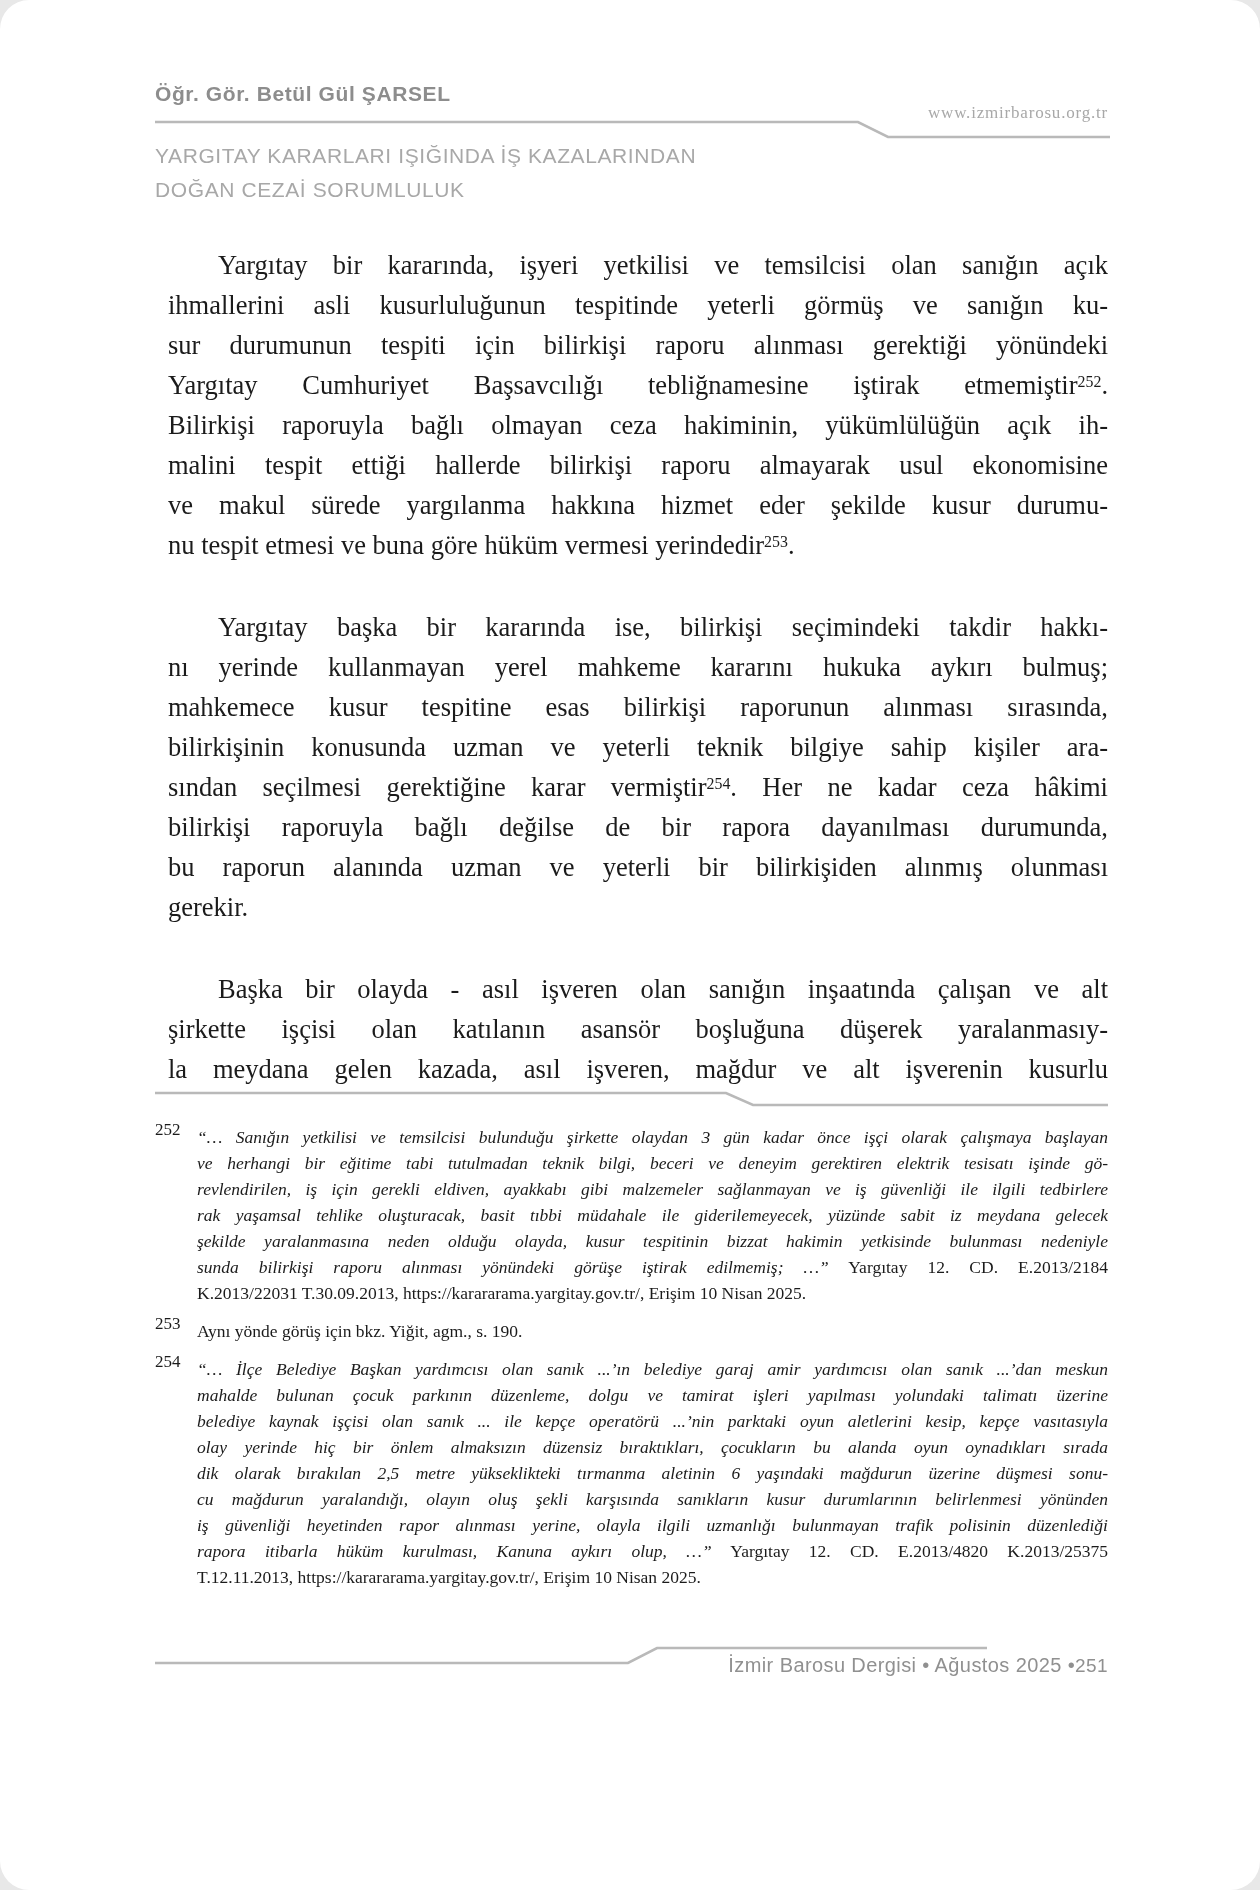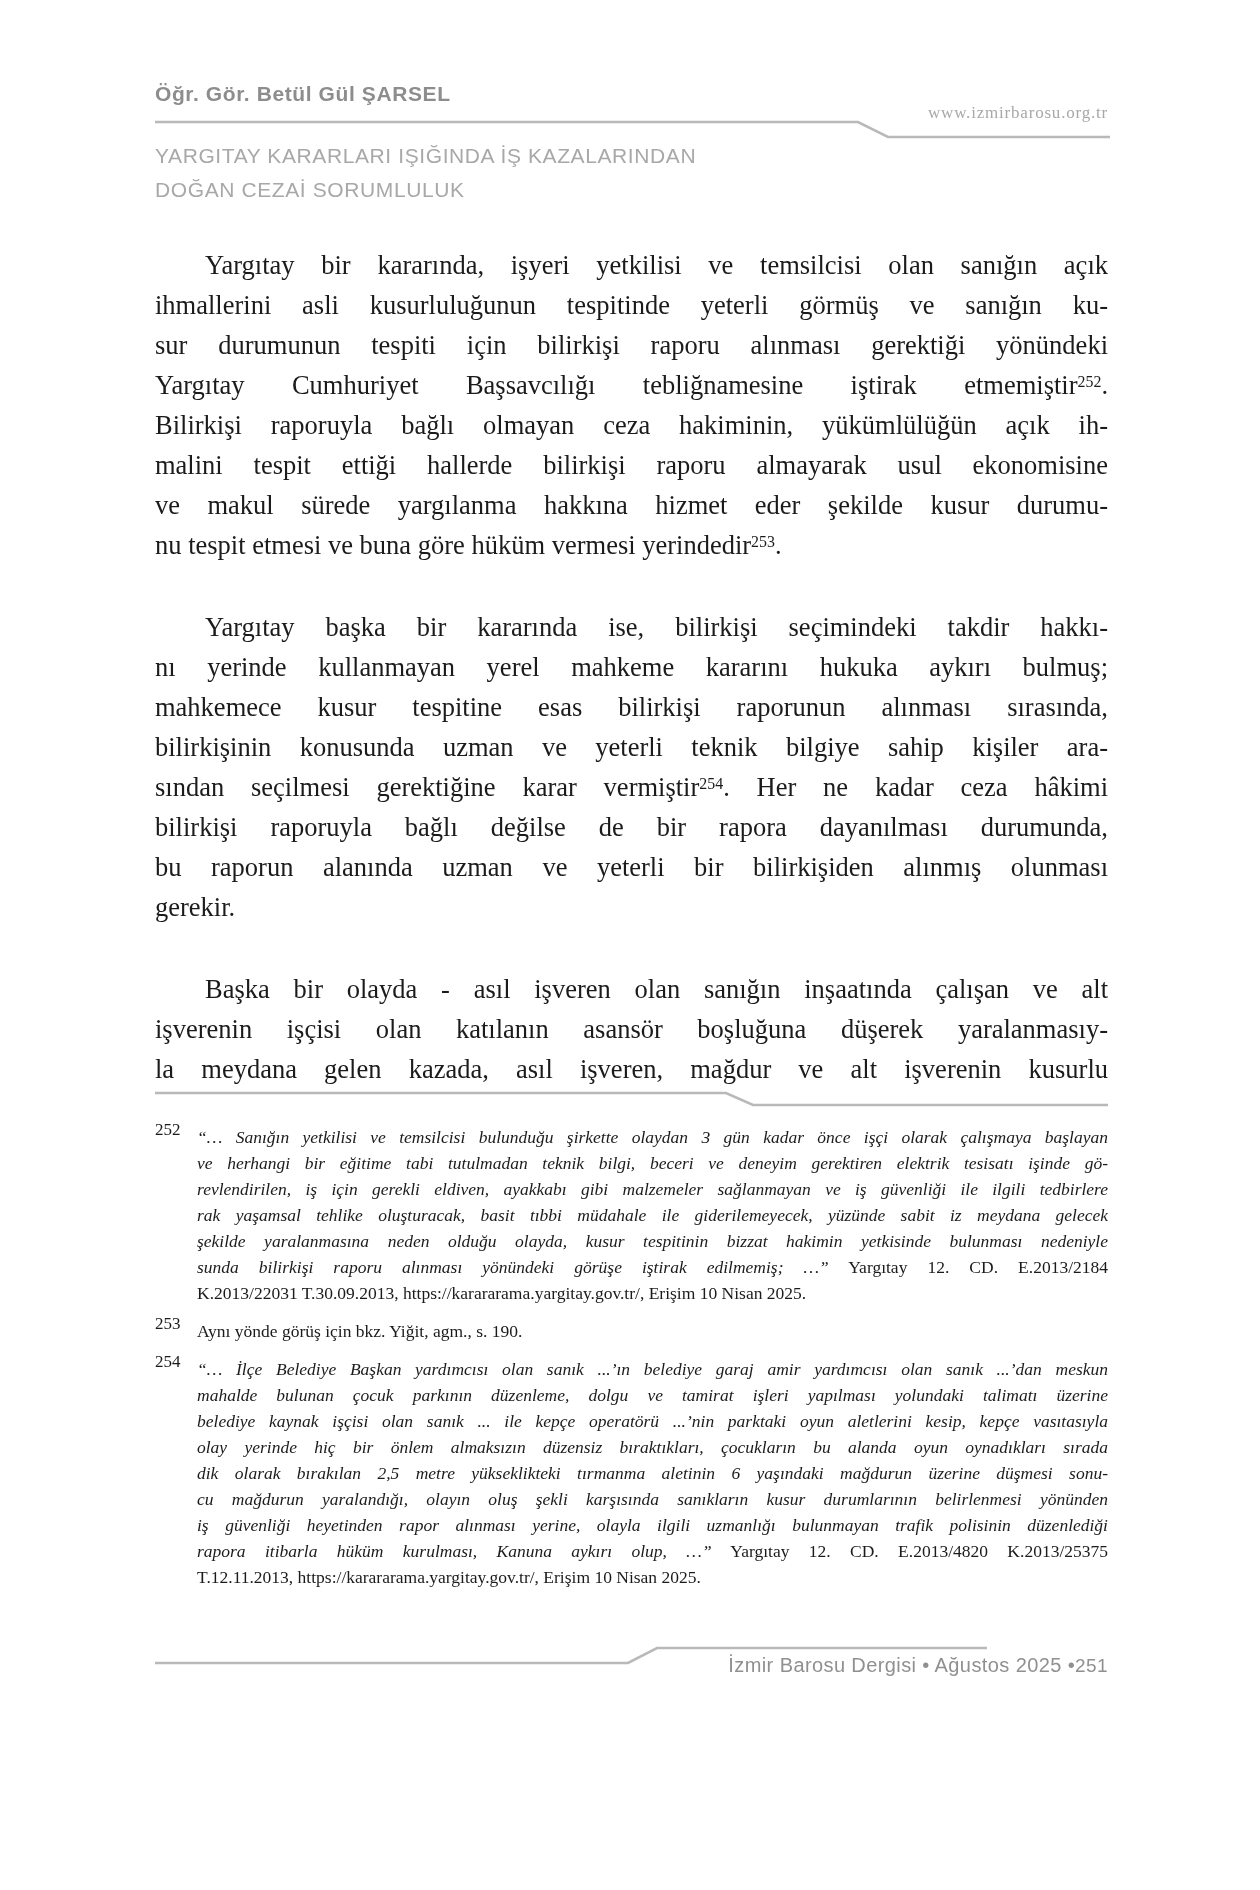--- a/index.html
+++ b/index.html
@@ -1,40 +1,40 @@
 <!DOCTYPE html>
 <html lang="tr"><head>
 <meta charset="utf-8">
 <style>
   html,body { margin:0; padding:0; background:#e8e8e8; }
   .page {
     position:relative; width:1260px; height:1890px; margin:0 auto;
     background:#ffffff; overflow:hidden;
-    font-family:"Liberation Serif", serif; color:#1b1b1b;
+    font-family:"Liberation Serif", serif; color:#1b1b1b;border-radius:29px;
   }
   
   .author {
     position:absolute; left:155px; top:82px;
     font-family:"Liberation Sans", sans-serif; font-weight:bold;
     font-size:21px; letter-spacing:0.6px; color:#8d8d8d;
   }
   .hdr-rule { position:absolute; left:155px; top:119px; width:955px; height:22px; }
   .website {
     position:absolute; right:152px; top:103px;
     font-family:Liberation Serif, serif; font-size:17px;
     letter-spacing:0.8px; color:#a8a8a8;
   }
   .title {
     position:absolute; left:155px; top:139px;
     font-family:"Liberation Sans", sans-serif; font-size:21px;
     letter-spacing:0.6px; color:#a8a8a8; line-height:34px;
   }
   
   .body-text { position:absolute; left:155px; top:245px; width:953px; font-size:26.5px; }
-  .para { margin:0 0 42px 0; }
+  .para { margin:0 0 42px 13px; }
   .bline {
     height:40px; line-height:40px; white-space:normal;
     text-align:justify; text-align-last:justify; overflow:hidden;
   }
   .bline.nojust { text-align-last:left; }
   .bline.indent { padding-left:50px; }
   .sup { font-size:60%; position:relative; top:-0.45em; line-height:0; }
   
   .fn-sep { position:absolute; left:155px; top:1090px; width:955px; height:18px; }
   .footnotes { position:absolute; left:155px; top:1124px; width:953px; font-size:17.5px; }
@@ -94,21 +94,21 @@
         <div class="bline"><span class="rm">nı yerinde kullanmayan yerel mahkeme kararını hukuka aykırı bulmuş;</span></div>
         <div class="bline"><span class="rm">mahkemece kusur tespitine esas bilirkişi raporunun alınması sırasında,</span></div>
         <div class="bline"><span class="rm">bilirkişinin konusunda uzman ve yeterli teknik bilgiye sahip kişiler ara-</span></div>
         <div class="bline"><span class="rm">sından seçilmesi gerektiğine karar vermiştir</span><span class="sup">254</span><span class="rm">. Her ne kadar ceza hâkimi</span></div>
         <div class="bline"><span class="rm">bilirkişi raporuyla bağlı değilse de bir rapora dayanılması durumunda,</span></div>
         <div class="bline"><span class="rm">bu raporun alanında uzman ve yeterli bir bilirkişiden alınmış olunması</span></div>
         <div class="bline nojust"><span class="rm">gerekir.</span></div>
       </div>
       <div class="para">
         <div class="bline indent"><span class="rm">Başka bir olayda - asıl işveren olan sanığın inşaatında çalışan ve alt</span></div>
-        <div class="bline"><span class="rm">işverenin işçisi olan katılanın asansör boşluğuna düşerek yaralanmasıy-</span></div>
+        <div class="bline"><span class="rm">şirkette işçisi olan katılanın asansör boşluğuna düşerek yaralanmasıy-</span></div>
         <div class="bline"><span class="rm">la meydana gelen kazada, asıl işveren, mağdur ve alt işverenin kusurlu</span></div>
       </div>
     </div>
 
   <svg class="fn-sep" viewBox="0 0 955 18" preserveAspectRatio="none">
     <polyline points="0,3 571,3 598,15 953,15"></polyline>
   </svg>
 
   <div class="footnotes">
       <div class="footnote">

